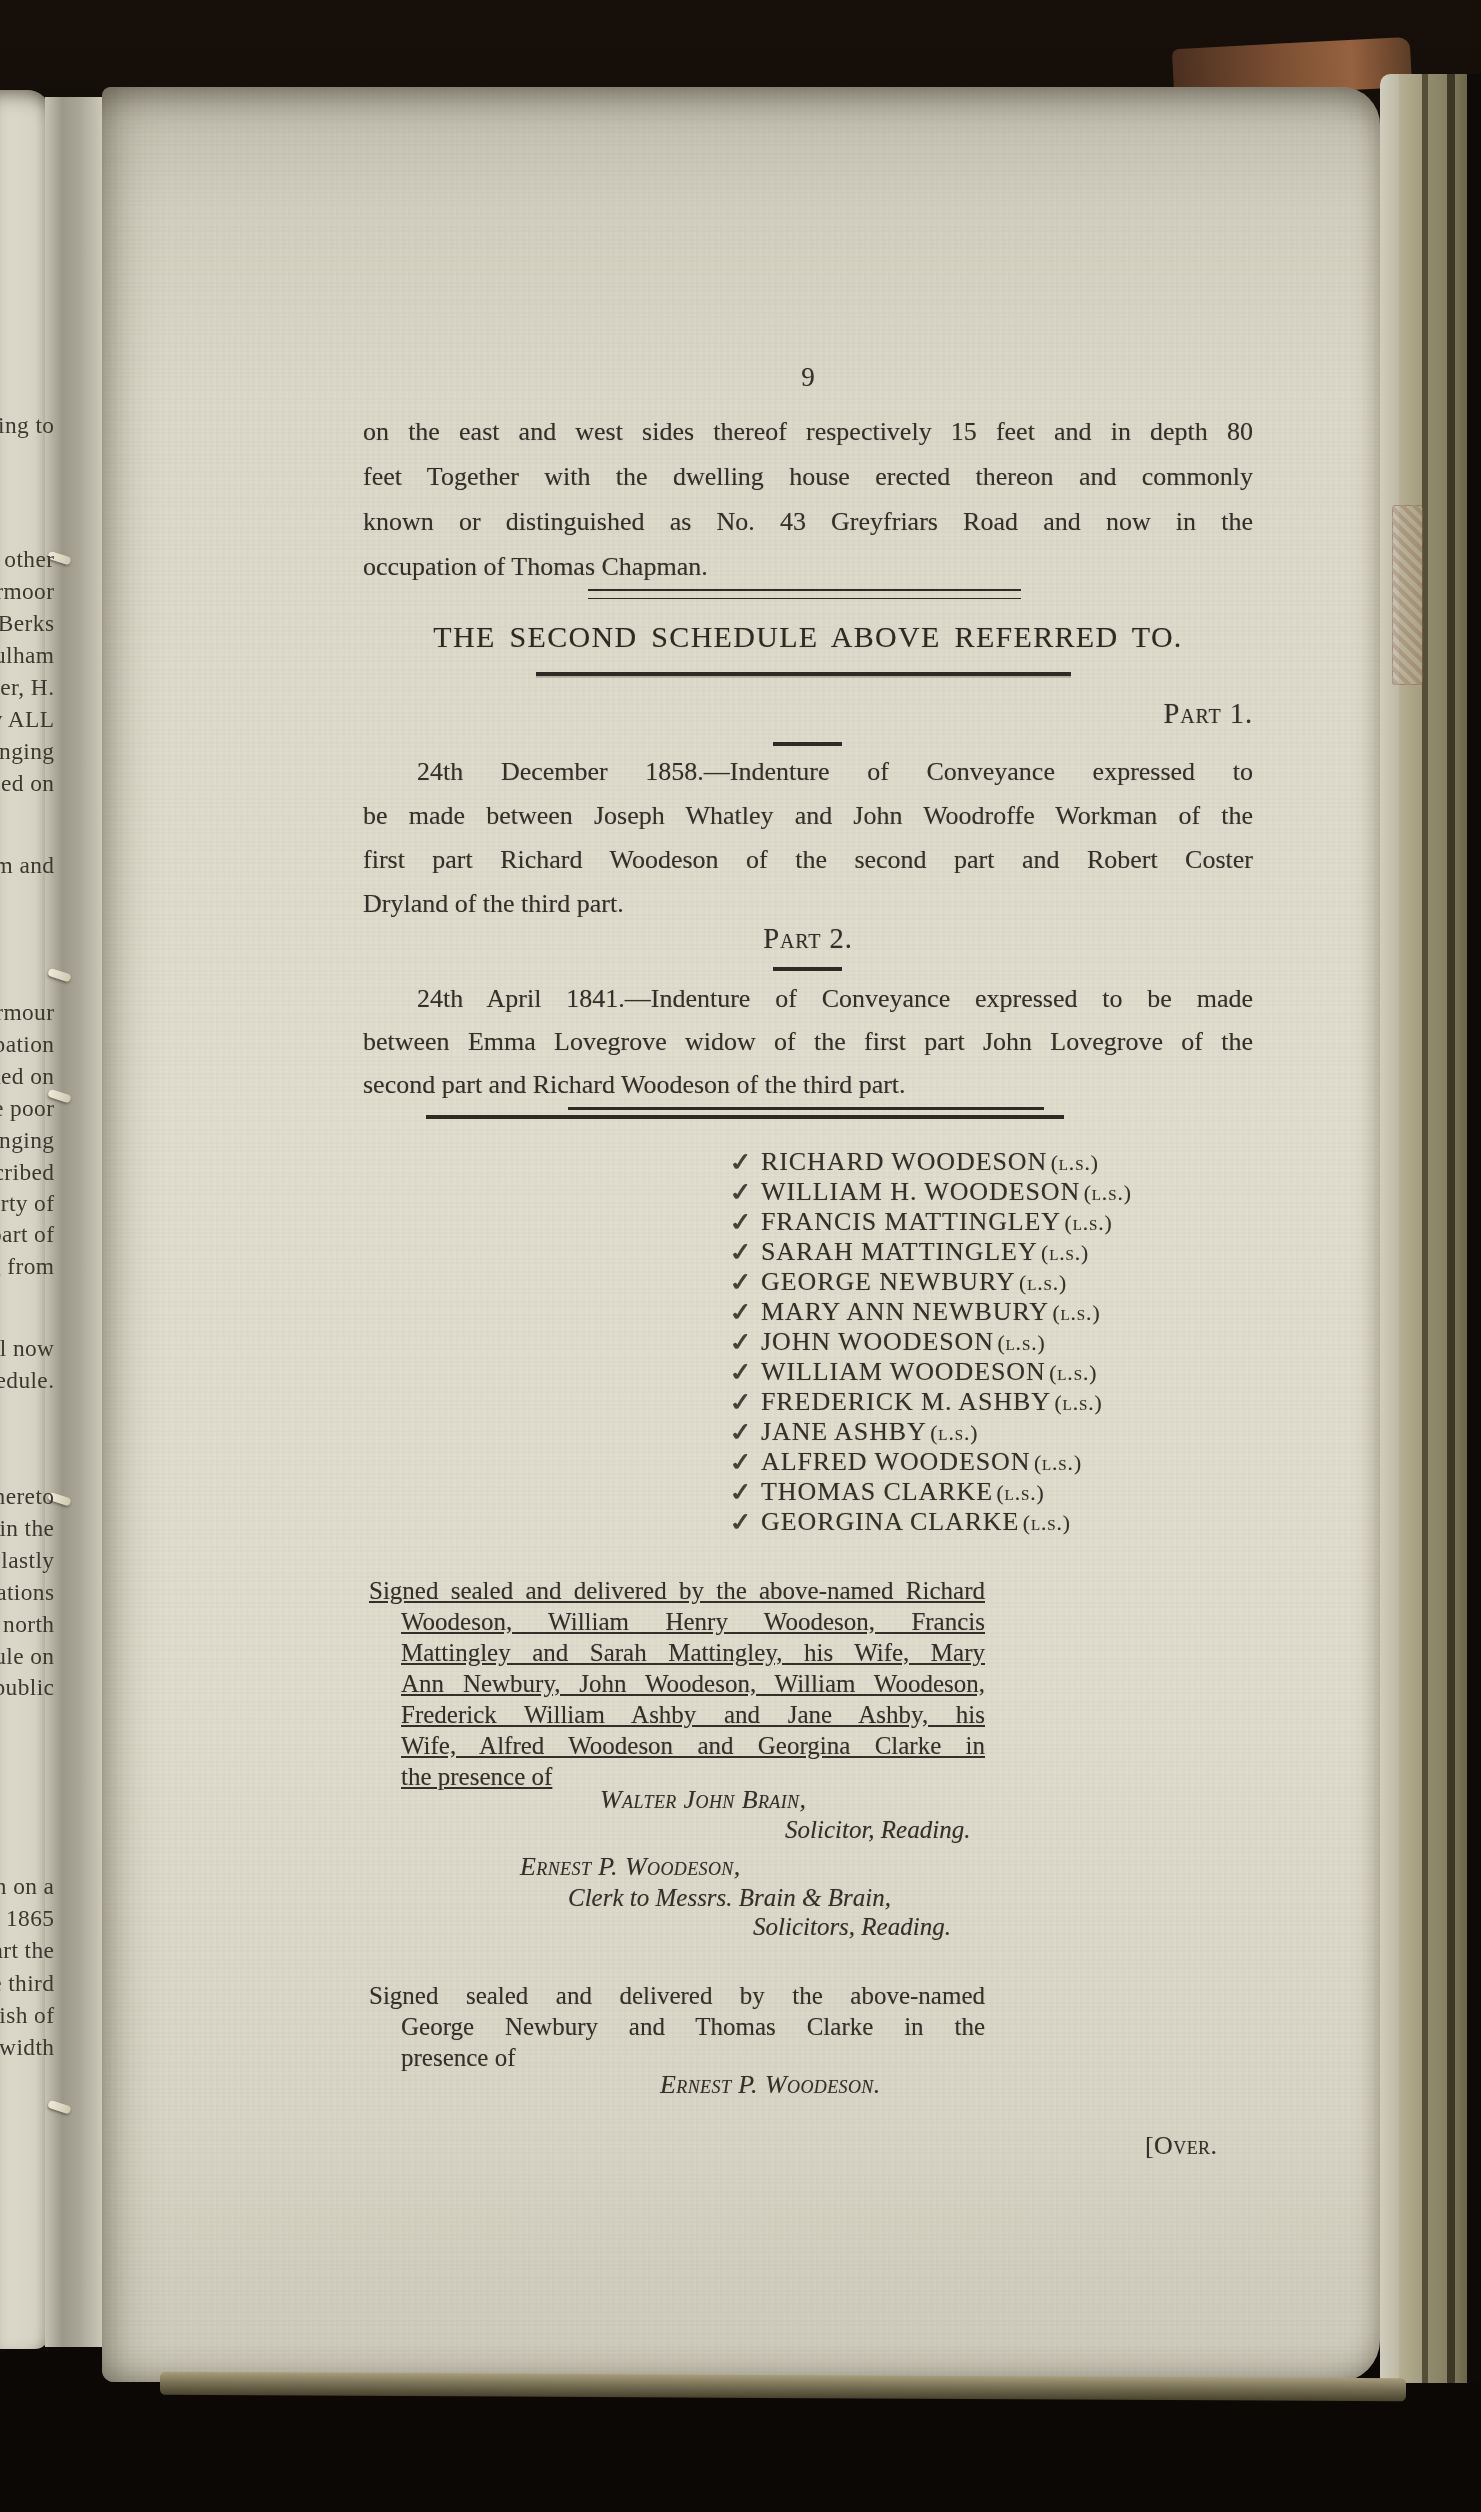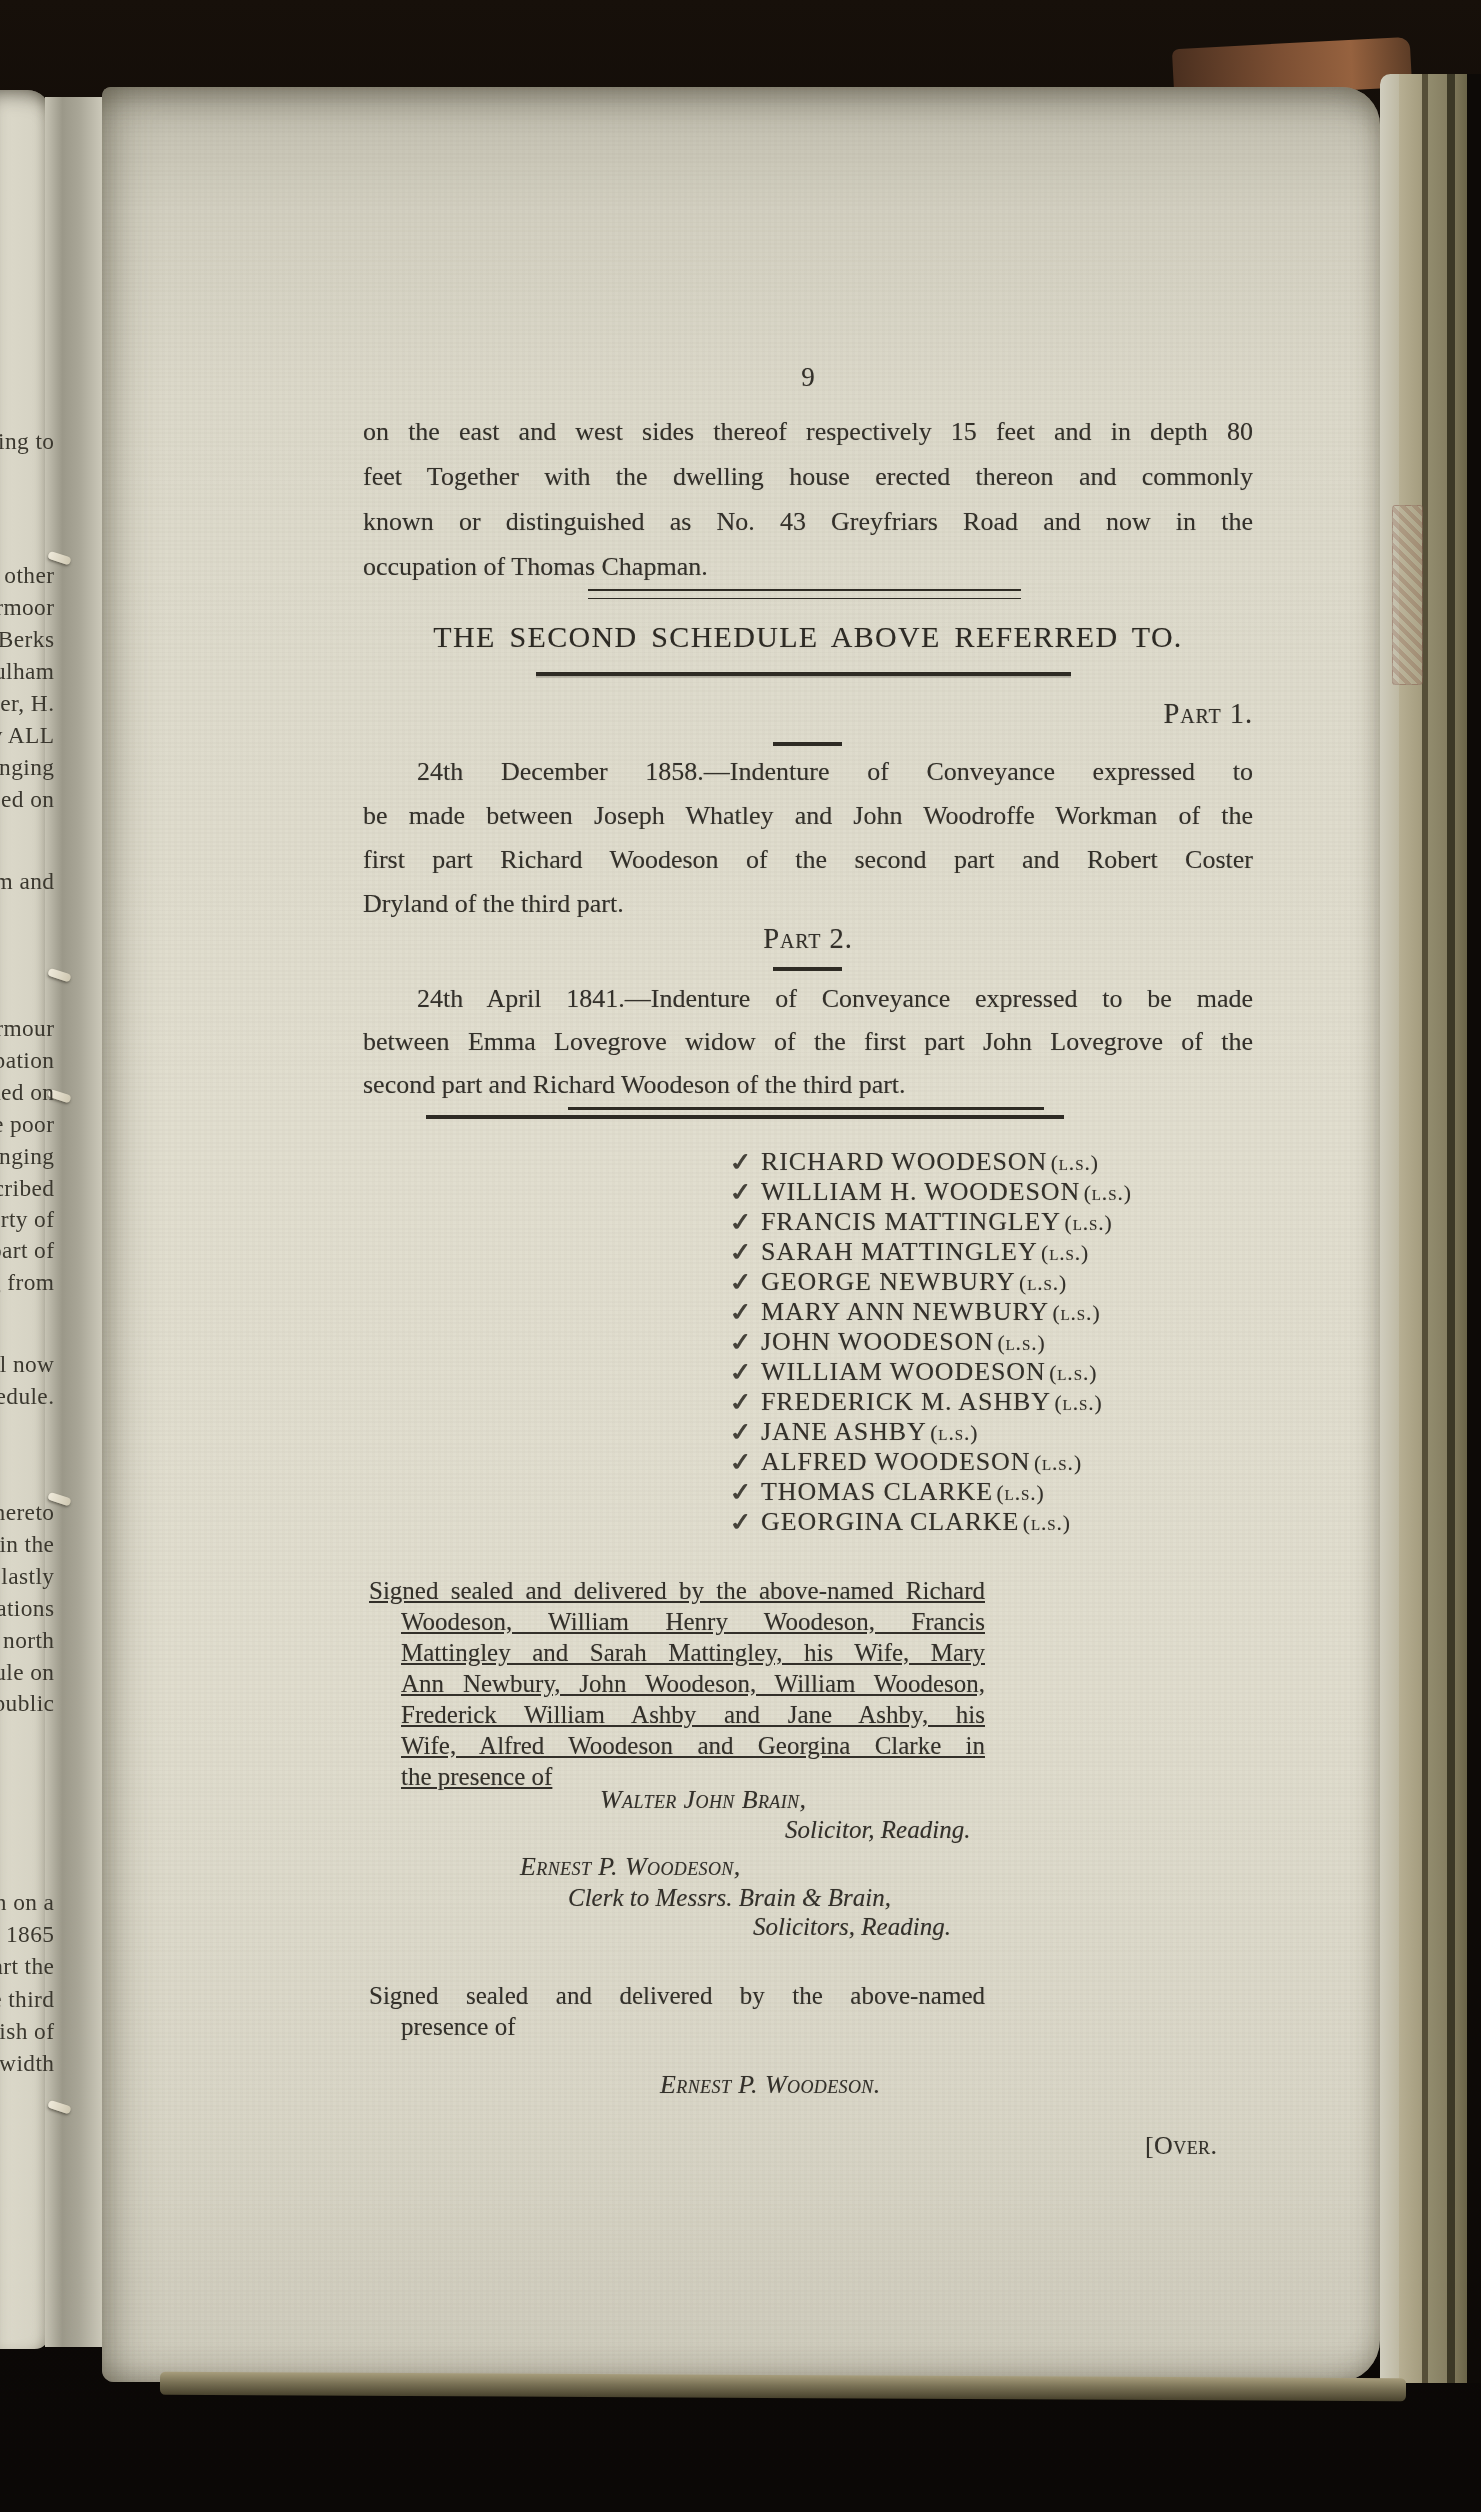--- a/index.html
+++ b/index.html
@@ -61,21 +61,21 @@
     position:absolute;left:12px;top:431px;width:29px;height:178px;
     border:1.7px solid rgba(130,90,78,.5);border-radius:3.5px;opacity:.75;
     background:repeating-linear-gradient(45deg,rgba(150,100,88,.35) 0 4.3px,rgba(216,210,195,.2) 4.3px 8.7px);
   }
   .bottom-edge{
     position:absolute;left:160px;top:2375px;width:1246px;height:22.5px;
     background:linear-gradient(180deg,#a79d7c 0%,#7a7256 45%,#49432e 100%);
     border-radius:5.2px;transform:rotate(.3deg);
   }
   
-  .frags{position:absolute;left:0;top:0;width:57px;height:2156px;pointer-events:none;margin-top:16px;}
+  .frags{position:absolute;left:0;top:0;width:57px;height:2156px;pointer-events:none;}
   .frag{
     position:absolute;right:2.6px;white-space:nowrap;text-align:right;
     font-size:23.4px;color:#3b382f;letter-spacing:0.4px;
   }
   .frag:nth-child(1){top:412px}.frag:nth-child(2){top:546px}.frag:nth-child(3){top:578px}
   .frag:nth-child(4){top:610px}.frag:nth-child(5){top:642px}.frag:nth-child(6){top:674px}
   .frag:nth-child(7){top:706px}.frag:nth-child(8){top:738px}.frag:nth-child(9){top:770px}
   .frag:nth-child(10){top:852px}.frag:nth-child(11){top:999px}.frag:nth-child(12){top:1031px}
   .frag:nth-child(13){top:1063px}.frag:nth-child(14){top:1095px}.frag:nth-child(15){top:1127px}
   .frag:nth-child(16){top:1159px}.frag:nth-child(17){top:1190px}.frag:nth-child(18){top:1221px}
@@ -294,20 +294,21 @@
 
     <div class="abs witness sc ink w-walter">Walter John Brain,</div>
     <div class="abs witness ink w-solicitor">Solicitor, Reading.</div>
     <div class="abs witness sc ink w-ernest1">Ernest P. Woodeson,</div>
     <div class="abs witness ink w-clerk">Clerk to Messrs. Brain &amp; Brain,</div>
     <div class="abs witness ink w-solicitors2">Solicitors, Reading.</div>
 
     <div class="abs att att2 ink jlines">
 
     <div class="jline">Signed sealed and delivered by the above-named</div>
+        <div class="jline">George Newbury and Thomas Clarke in the</div>
         <div class="jline">presence of</div>
       </div>
 
     <div class="abs witness sc ink w-ernest2">Ernest P. Woodeson.</div>
 
     <div class="abs over-marker ink"><span class="sc">[Over.</span></div>
 
   </div>
 
   <div class="fore-edge">

